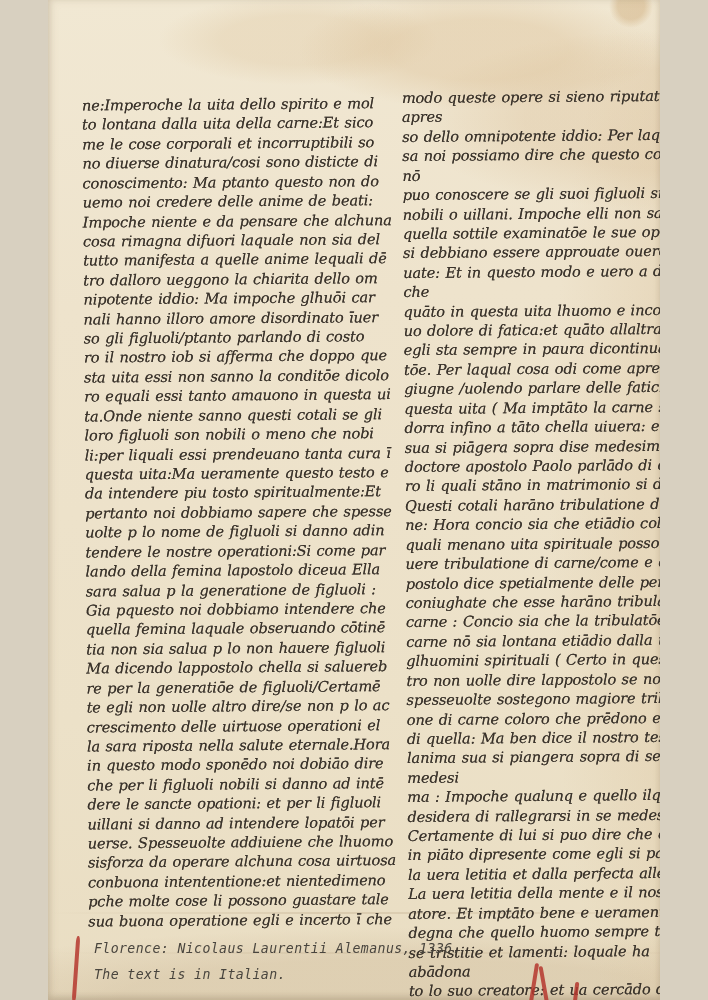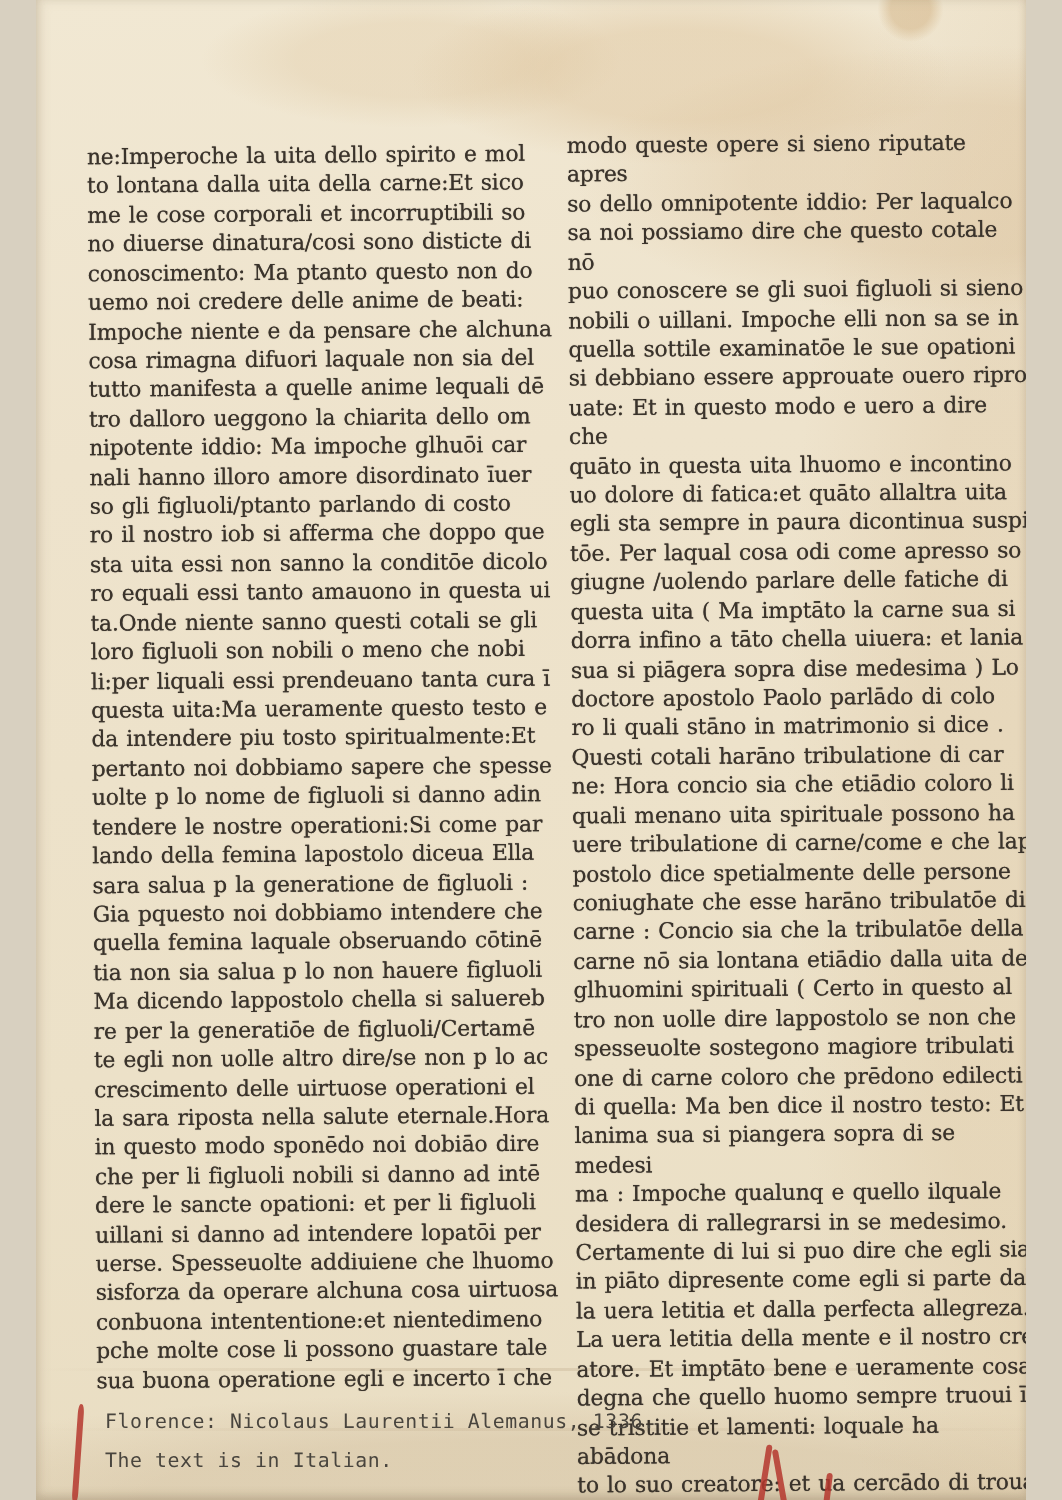--- a/index.html
+++ b/index.html
@@ -2,32 +2,33 @@
 <html><head>
 <meta charset="utf-8">
 <style>
   html, body {
     margin: 0; padding: 0;
     background: #d8d0c0;
     font-family: "DejaVu Serif", serif;
   }
   .photo {
     position: relative;
-    width: 660px; height: 1000px;
+    width: 612px; height: 1000px;
     margin: 0 auto;
     overflow: hidden;
     background:
       radial-gradient(circle 22px at 583px 6px, rgba(205,170,120,.45) 0 60%, rgba(205,170,120,0) 100%),
       radial-gradient(ellipse 180px 60px at 430px 50px, rgba(216,185,140,.35) 0 50%, rgba(216,185,140,0) 100%),
       radial-gradient(ellipse 260px 90px at 620px 120px, rgba(214,184,142,.30) 0 55%, rgba(214,184,142,0) 100%),
       radial-gradient(ellipse 140px 45px at 250px 40px, rgba(220,195,155,.30) 0 55%, rgba(220,195,155,0) 100%),
       radial-gradient(ellipse 200px 700px at 700px 520px, rgba(213,186,146,.25) 0 55%, rgba(213,186,146,0) 100%),
       radial-gradient(ellipse 500px 70px at 350px 998px, rgba(190,165,130,.25) 0 55%, rgba(190,165,130,0) 100%),
       linear-gradient(177deg, #f1e8d3 0%, #eee3cc 30%, #ece1c8 70%, #e9ddc2 100%);
     box-shadow: inset 0 -3px 6px rgba(120,100,70,.25), inset 3px 0 8px rgba(150,130,100,.15);
+    font-style: italic;
   }
   
   .crease {
     position: absolute; left: 0; width: 708px; height: 2px;
     background: linear-gradient(90deg, rgba(170,145,110,0), rgba(170,145,110,.25) 40%, rgba(170,145,110,.15) 70%, rgba(170,145,110,0));
   }
   .leaf {
     position: absolute; left: 0; top: 0; width: 708px; height: 1000px;
     transform: rotate(-0.45deg);
     transform-origin: 354px 500px;

